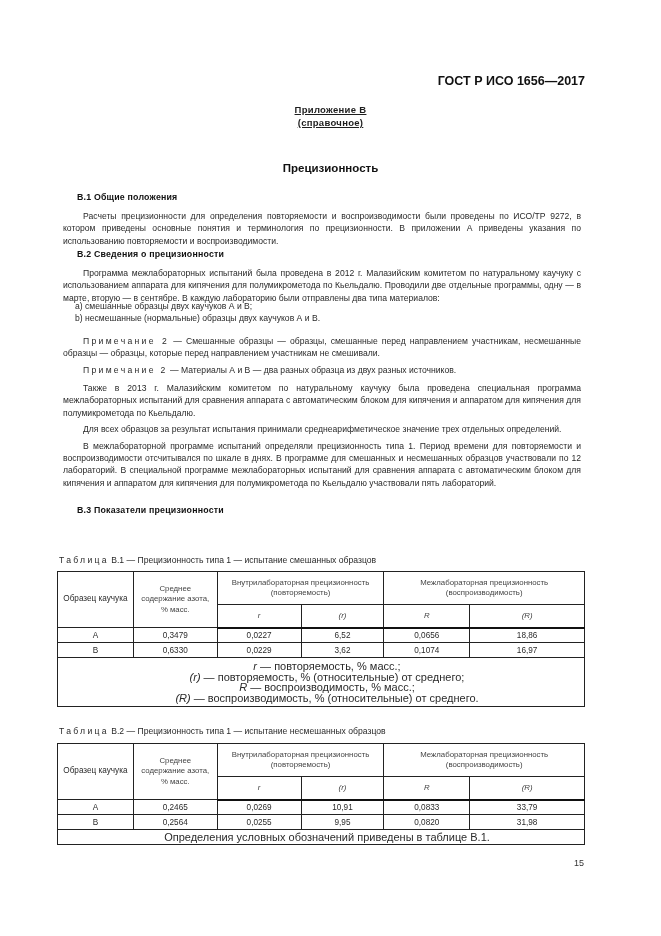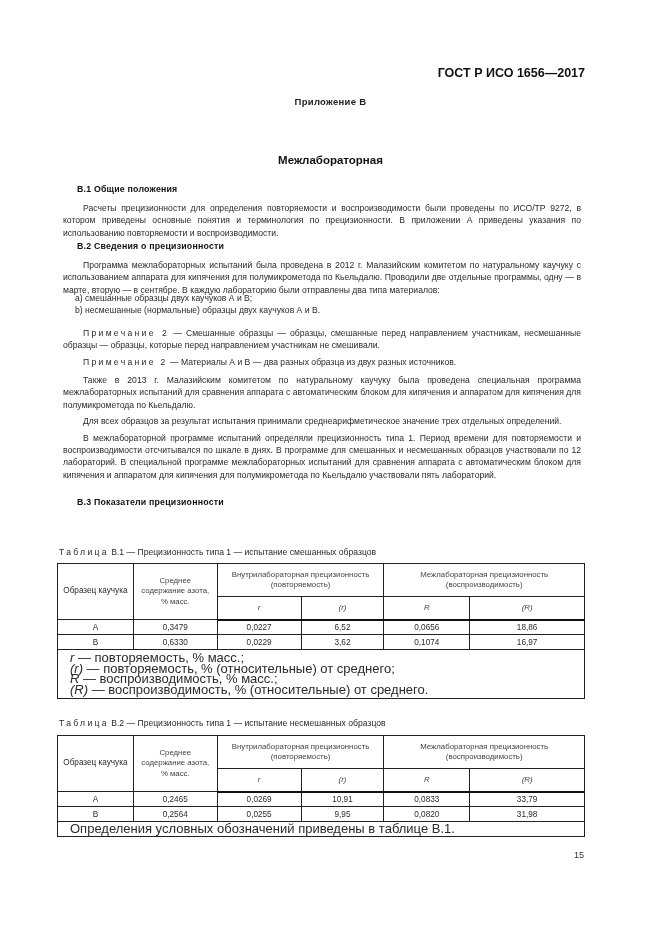--- a/index.html
+++ b/index.html
@@ -1,46 +1,47 @@
 <!DOCTYPE html>
 <html><head>
 <meta charset="utf-8">
 <style>
   html, body { margin:0; padding:0; background:#ffffff; }
   body { width:661px; height:936px; position:relative; overflow:hidden;
          font-family:"Liberation Sans", sans-serif; color:#1e1e1e; }
-  .page { position:absolute; left:0; top:0; width:661px; height:656px; }
+  .page { position:absolute; left:0; top:8px; width:661px; height:656px; }
   .abs { position:absolute; }
   .std { right:76px; top:66px; font-size:12.5px; font-weight:bold; color:#111; }
-  .annex { left:0; width:661px; text-align:center; font-size:9.5px; font-weight:bold; letter-spacing:0.3px; }
+  .annex { left:0; width:661px; text-align:center; font-size:9.5px; font-weight:bold; letter-spacing:0.3px;text-decoration:underline; }
   .title { left:0; width:661px; top:154px; text-align:center; font-size:11.5px; font-weight:bold; color:#111; }
   .text { left:59px; width:526px; font-size:8.6px; line-height:12.4px; text-align:justify; color:#2a2a2a; }
   .text p { margin:4px; text-indent:20px; }
   .head { left:77px; font-size:8.8px; font-weight:bold; color:#111; letter-spacing:0.2px; }
   .list { left:75px; font-size:8.6px; line-height:12.4px; color:#2a2a2a; }
   .spaced { letter-spacing:2.3px; }
   .cap { left:59px; font-size:8.6px; color:#2a2a2a; }
   table.prec { position:absolute; left:57px; width:528px; border-collapse:collapse; font-size:8.2px; color:#2a2a2a; }
   table.prec td, table.prec th { border:1px solid #222; text-align:center; font-weight:normal; padding:0; }
   table.prec th { font-size:7.8px; line-height:10.5px; color:#444; }
   table.prec .hdr-last td, table.prec .hdr-last th { border-bottom:2.5px solid #111; }
   table.prec .it { font-style:italic; }
-  table.prec td.note { text-align:left; padding:3px 0 3px 12px; line-height:10.6px; font-size:13px; }
+  table.prec td.note { text-align:center; padding:3px 0 3px 12px; line-height:10.6px; font-size:11px; }
   .pgnum { right:77px; top:850px; font-size:9px; color:#333;margin-left:28px; }
 </style>
 </head>
 <body>
 
 <div class="page">
 
   <div class="abs std">ГОСТ Р ИСО 1656—2017</div>
 
   <div class="abs annex" style="top:96px;">Приложение В</div>
+  <div class="abs annex" style="top:109px;">(справочное)</div>
 
-  <div class="abs title">Межлабораторная</div>
+  <div class="abs title">Прецизионность</div>
 
   <div class="abs head" style="top:184px;">В.1  Общие положения</div>
   <div class="abs text" style="top:198px;">
     <p>Расчеты прецизионности для определения повторяемости и воспроизводимости были проведены по ИСО/ТР 9272, в котором приведены основные понятия и терминология по прецизионности. В приложении А приведены указания по использованию повторяемости и воспроизводимости.</p>
   </div>
 
   <div class="abs head" style="top:241px;">В.2  Сведения о прецизионности</div>
   <div class="abs text" style="top:255px;">
     <p>Программа межлабораторных испытаний была проведена в 2012 г. Малазийским комитетом по натуральному каучуку с использованием аппарата для кипячения для полумикрометода по Кьельдалю. Проводили две отдельные программы, одну — в марте, вторую — в сентябре. В каждую лабораторию были отправлены два типа материалов:</p>
   </div>

